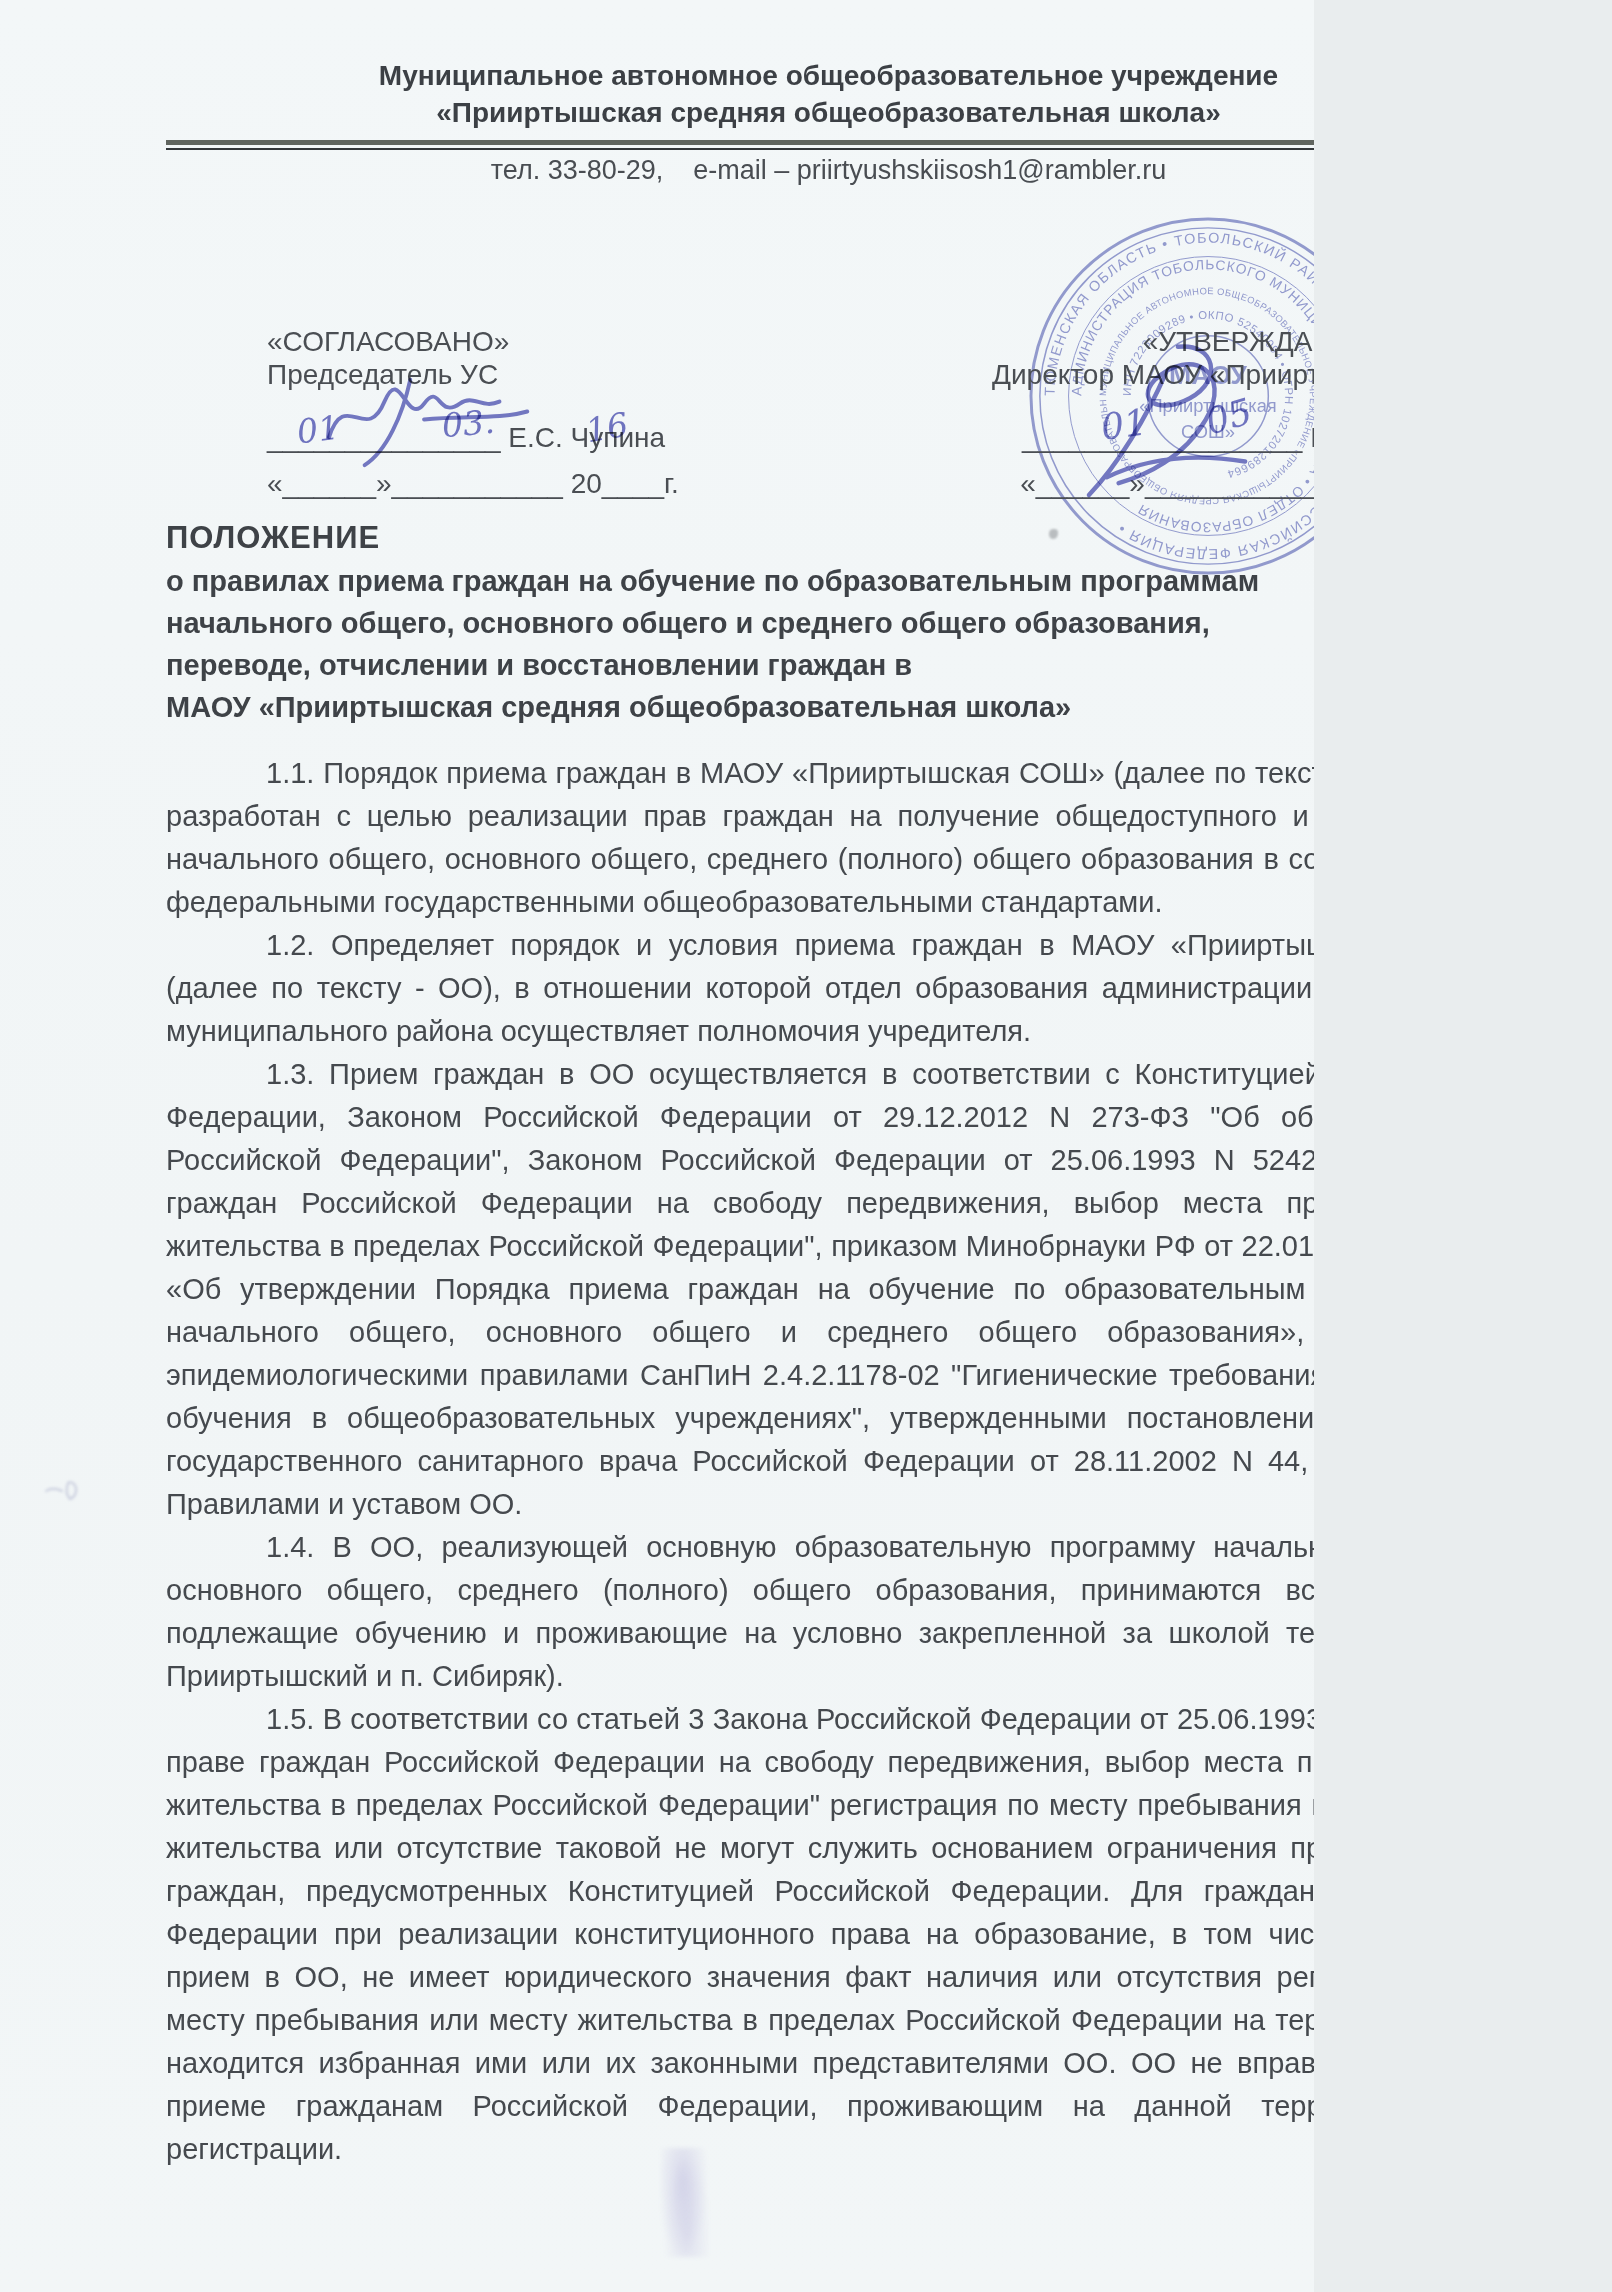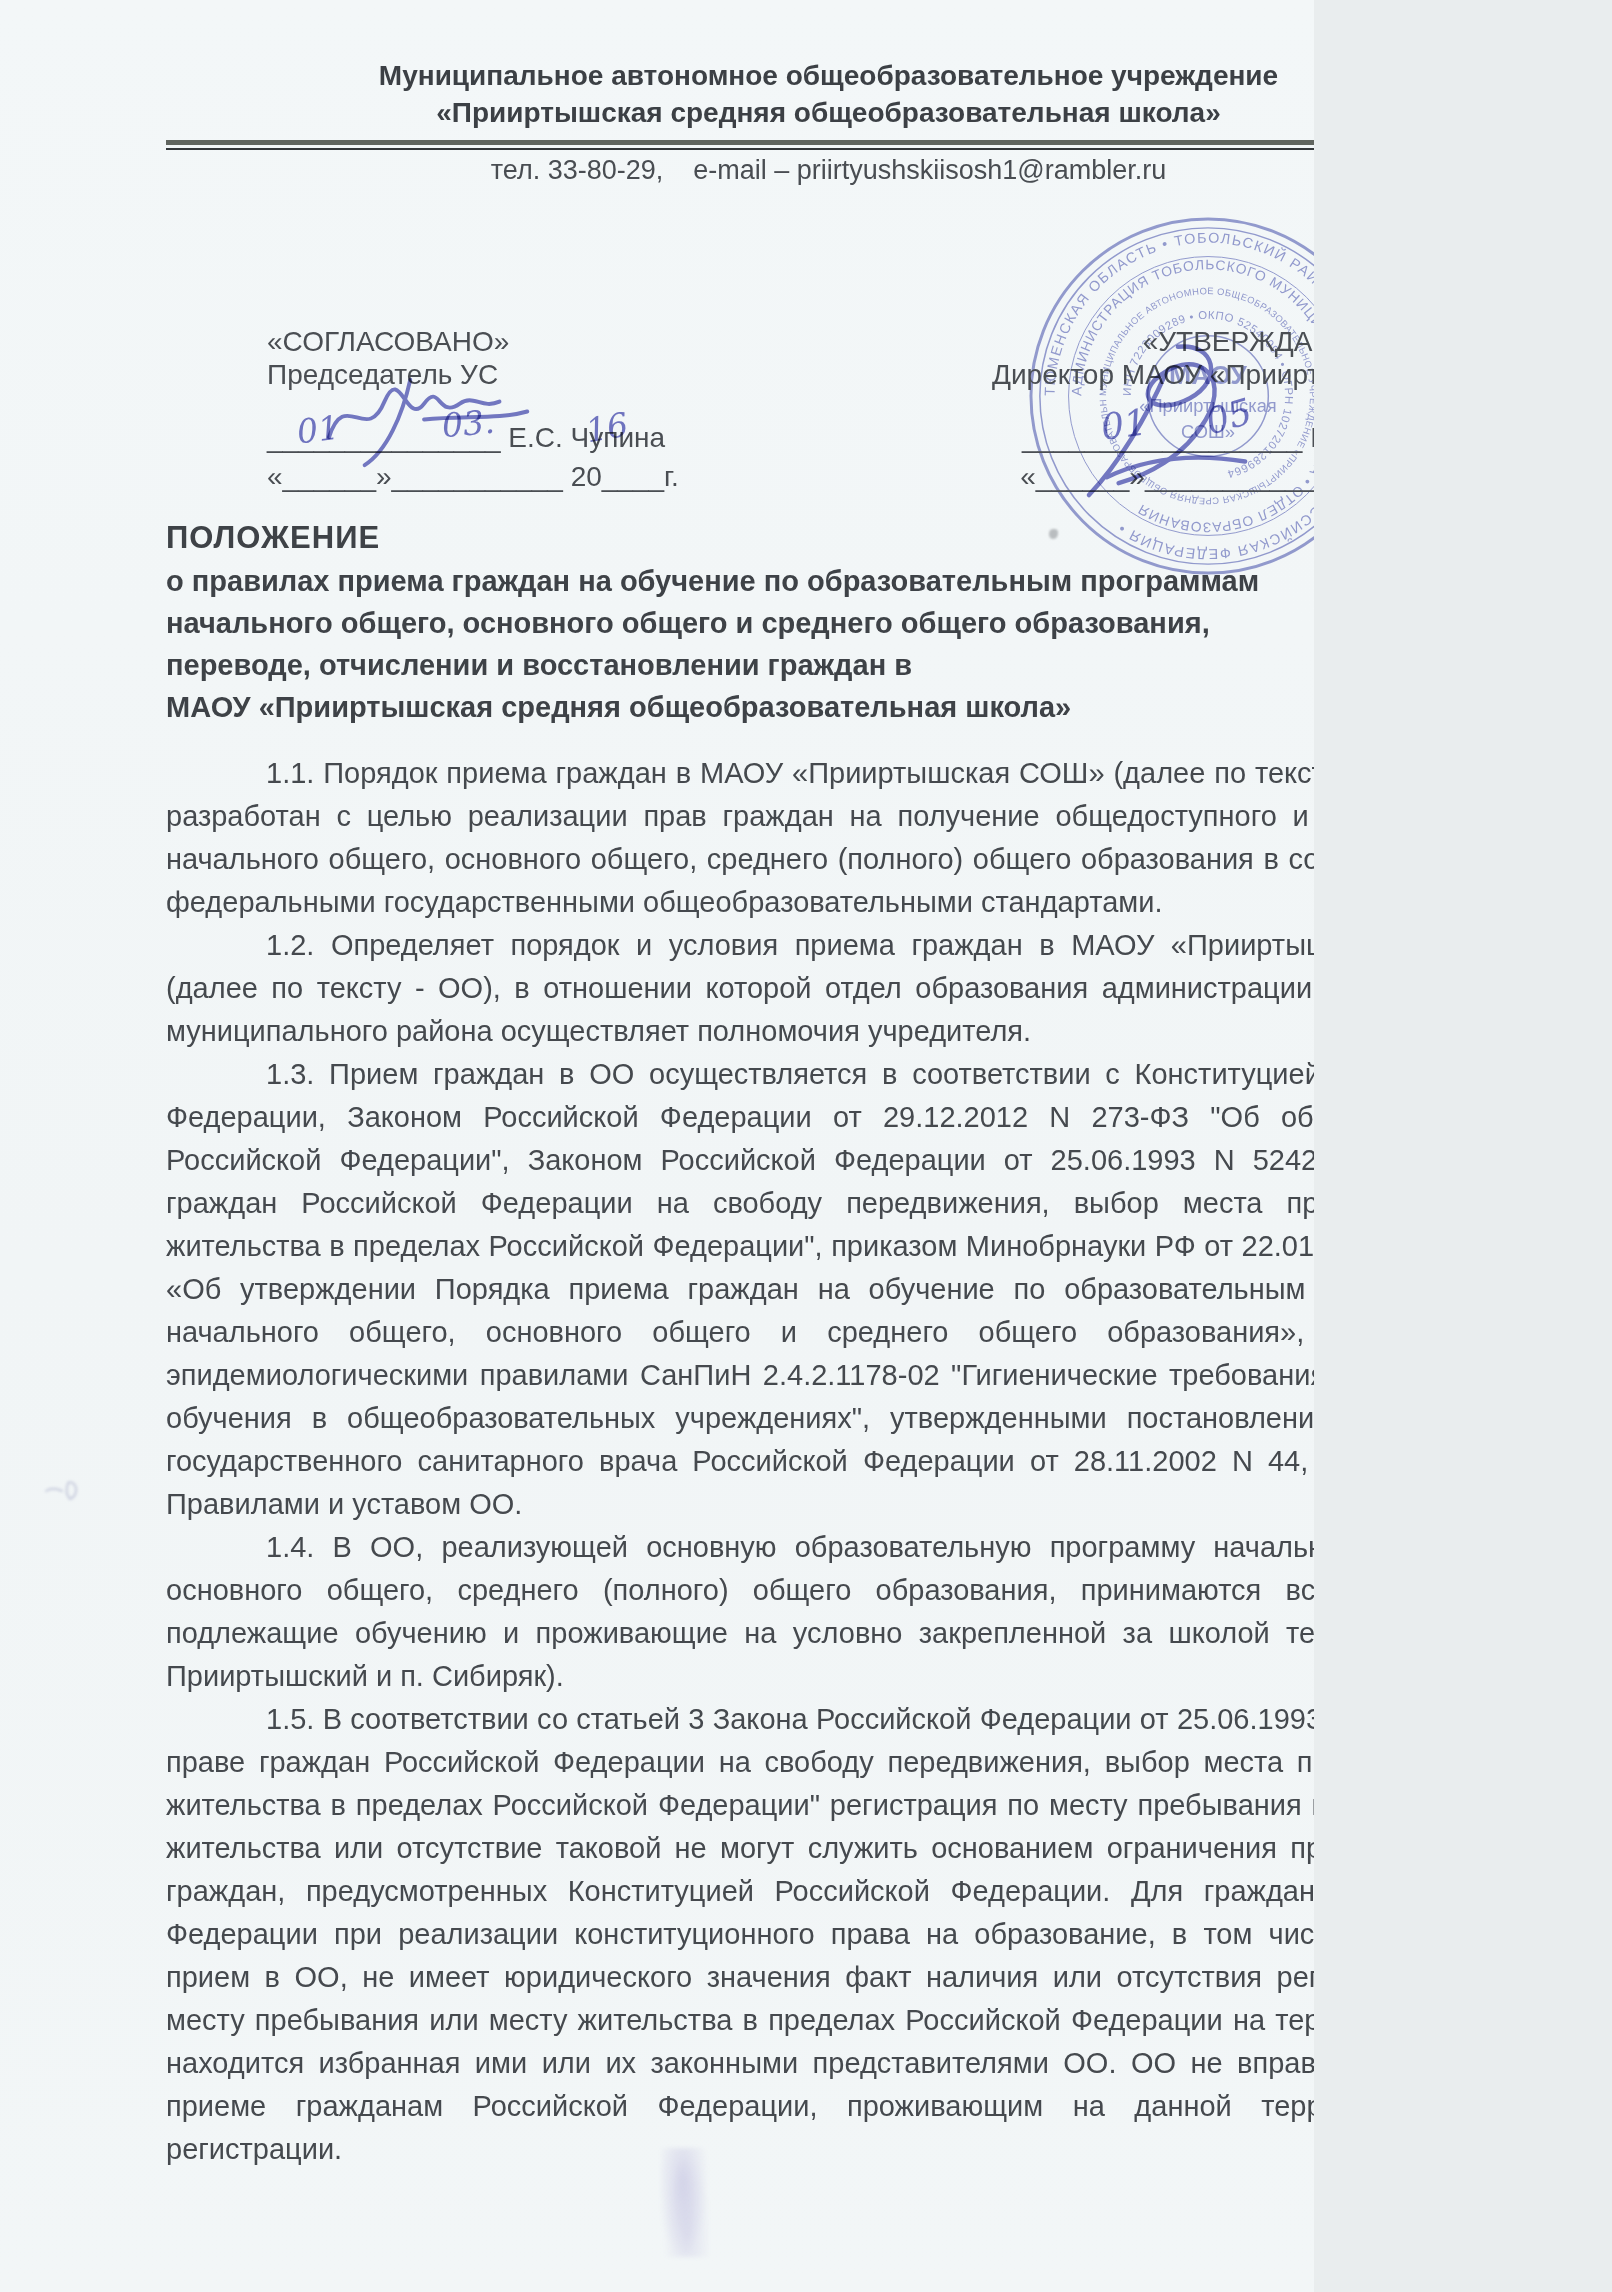--- a/index.html
+++ b/index.html
@@ -11,21 +11,21 @@
   .org{font-weight:bold;font-size:28px;line-height:37px;color:#3c4045;}
   .rule-thick{height:5px;background:#60655f;margin-top:9px;}
   .rule-thin{height:2px;background:#33373a;margin-top:3px;}
   .addr{font-size:27px;line-height:40px;margin-top:7px;color:#494d52;}
   
   .approval{position:absolute;top:325px;font-size:28px;line-height:33px;color:#4a4e53;}
   .approval .row{white-space:nowrap;}
   .approval-left{left:267px;width:475px;}
   .approval-right{left:992px;width:515px;text-align:center;}
   .sigline{margin-top:30px;}
-  .dateline{margin-top:6px;}
+  .dateline{margin-top:13px;}
   
   .hand{position:absolute;font-family:"DejaVu Serif",serif;font-style:italic;color:#6164bd;opacity:.88;font-size:33px;mix-blend-mode:multiply;}
   .sig-svg{position:absolute;mix-blend-mode:multiply;}
   
   .stamp{position:absolute;left:1028px;top:216px;width:360px;height:360px;opacity:.62;mix-blend-mode:multiply;}
   
   .title{position:absolute;left:166px;top:516px;width:1325px;font-weight:bold;color:#3e4247;}
   .title .t1{font-size:31px;letter-spacing:1px;line-height:44px;}
   .title .t{font-size:29px;line-height:42px;}
   

